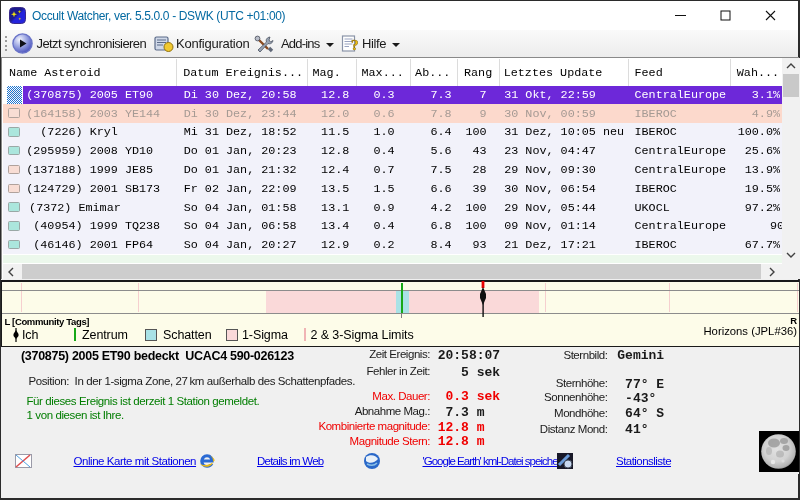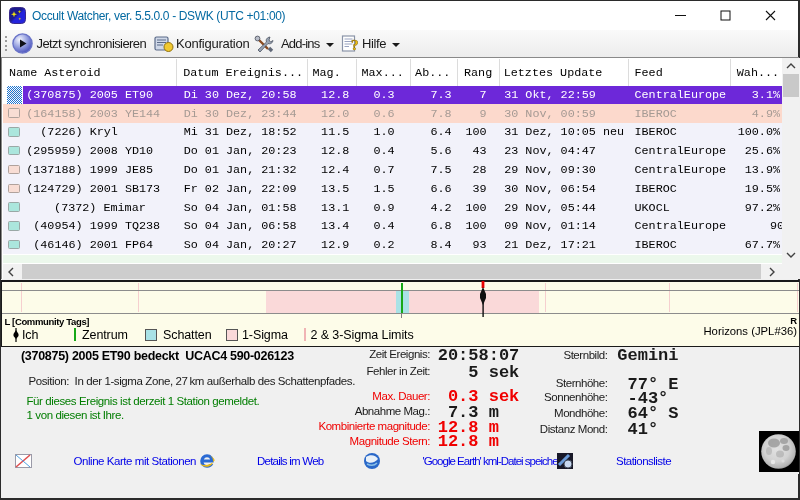--- a/index.html
+++ b/index.html
@@ -71,23 +71,23 @@
 #legend { position:absolute; left:0; top:46px; font-size:12.5px; letter-spacing:-0.1px; color:#000; }
 .leg { position:absolute; top:0; white-space:nowrap; }
 .sq { display:inline-block; width:12px; height:12px; border:1px solid #555; vertical-align:-2px; }
 
 #details { position:absolute; left:0; top:346px; width:798px; height:127px; background:#f0f0f0; }
 #dtitle { position:absolute; left:20px; top:1.6px; font-size:12.5px; letter-spacing:-0.29px; font-weight:bold; color:#000; white-space:nowrap; }
 .dt { position:absolute; font-size:11.5px; letter-spacing:-0.4px; line-height:13px; color:#1a1a1a; white-space:nowrap; }
 .red { color:#f00000; }
 .green { color:#007d00; }
 .lbl { text-align:right; letter-spacing:-0.45px; }
-.val { font-family:"Liberation Mono",monospace; font-size:17px; letter-spacing:0; font-weight:bold; white-space:pre; }
-
-.lnk { position:absolute; font-size:11.5px; color:#0000e8; white-space:nowrap;padding-left:40px; }
+.val { font-family:"Liberation Mono",monospace; font-size:13px; letter-spacing:0; font-weight:bold; white-space:pre; }
+
+.lnk { position:absolute; font-size:11.5px; color:#0000e8; text-decoration:underline; white-space:nowrap;padding-left:40px; }
 
 #status { position:absolute; left:0; top:473px; width:798px; height:25px; background:#f0f0f0;
   border-top:1px solid #d5d5d5; }
 #sbox { position:absolute; left:2px; top:3px; width:179px; height:20px; background:#f0f0f0;
   border:1px solid #c6c6c6; }
 #sbox span { position:absolute; left:4px; top:1.5px; font-size:12px; color:#000; white-space:nowrap; }
 #sgrip { position:absolute; right:3px; bottom:3px; width:12px; height:12px; }
 </style>
 
 <div id="title">
@@ -242,21 +242,21 @@
   <span class="c" style="left:318.1px">13.5</span>
   <span class="c" style="left:370.4px">1.5</span>
   <span class="c" style="left:427.5px">6.6</span>
   <span class="c" style="left:462.4px"> 39</span>
   <span class="c" style="left:501.2px">30 Nov, 06:54</span>
   <span class="c" style="left:631.5px">IBEROC</span>
   <span class="c" style="left:734.7px"> 19.5%</span>
 </div>
 <div class="row r-norm" style="top:140.2px;height:18.78px">
   <span class="ricon ic-teal"></span>
-  <span class="c" style="left:37px">  (7372) Emimar</span>
+  <span class="c" style="left:12px">  (7372) Emimar</span>
   <span class="c" style="left:180.7px">So 04 Jan, 01:58</span>
   <span class="c" style="left:318.1px">13.1</span>
   <span class="c" style="left:370.4px">0.9</span>
   <span class="c" style="left:427.5px">4.2</span>
   <span class="c" style="left:462.4px">100</span>
   <span class="c" style="left:501.2px">29 Nov, 05:44</span>
   <span class="c" style="left:631.5px">UKOCL</span>
   <span class="c" style="left:734.7px"> 97.2%</span>
 </div>
 <div class="row r-norm" style="top:159.0px;height:18.78px">

